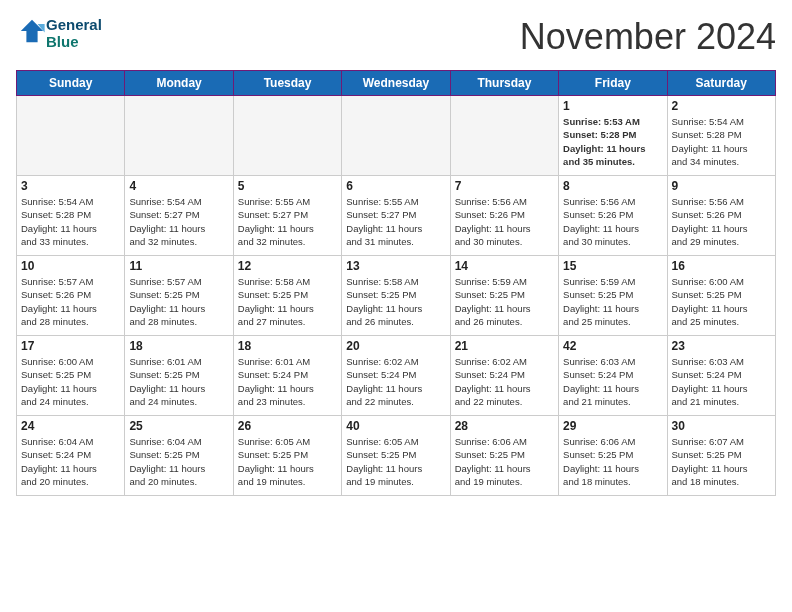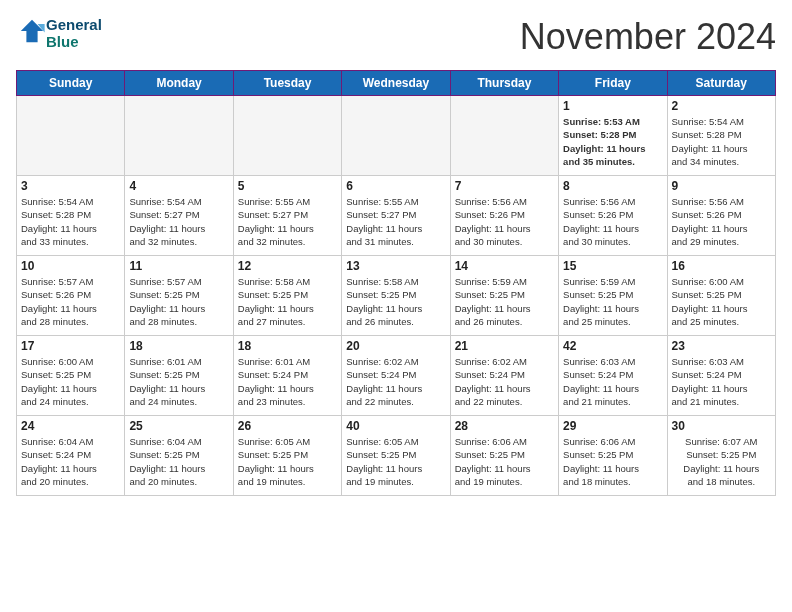--- a/index.html
+++ b/index.html
@@ -323,20 +323,20 @@
         </td>
         <td>
           <span class="day-num">29</span>
           <div class="day-info" style="white-space: pre-line;">Sunrise: 6:06 AM
 Sunset: 5:25 PM
 Daylight: 11 hours
 and 18 minutes.</div>
         </td>
         <td>
           <span class="day-num">30</span>
-          <div class="day-info" style="white-space: pre-line; text-align: center;">Sunrise: 6:07 AM
+          <div class="day-info" style="white-space: pre-line;">Sunrise: 6:07 AM
 Sunset: 5:25 PM
 Daylight: 11 hours
 and 18 minutes.</div>
         </td>
       </tr>
     </tbody>
 </table>
 
 </body></html>

